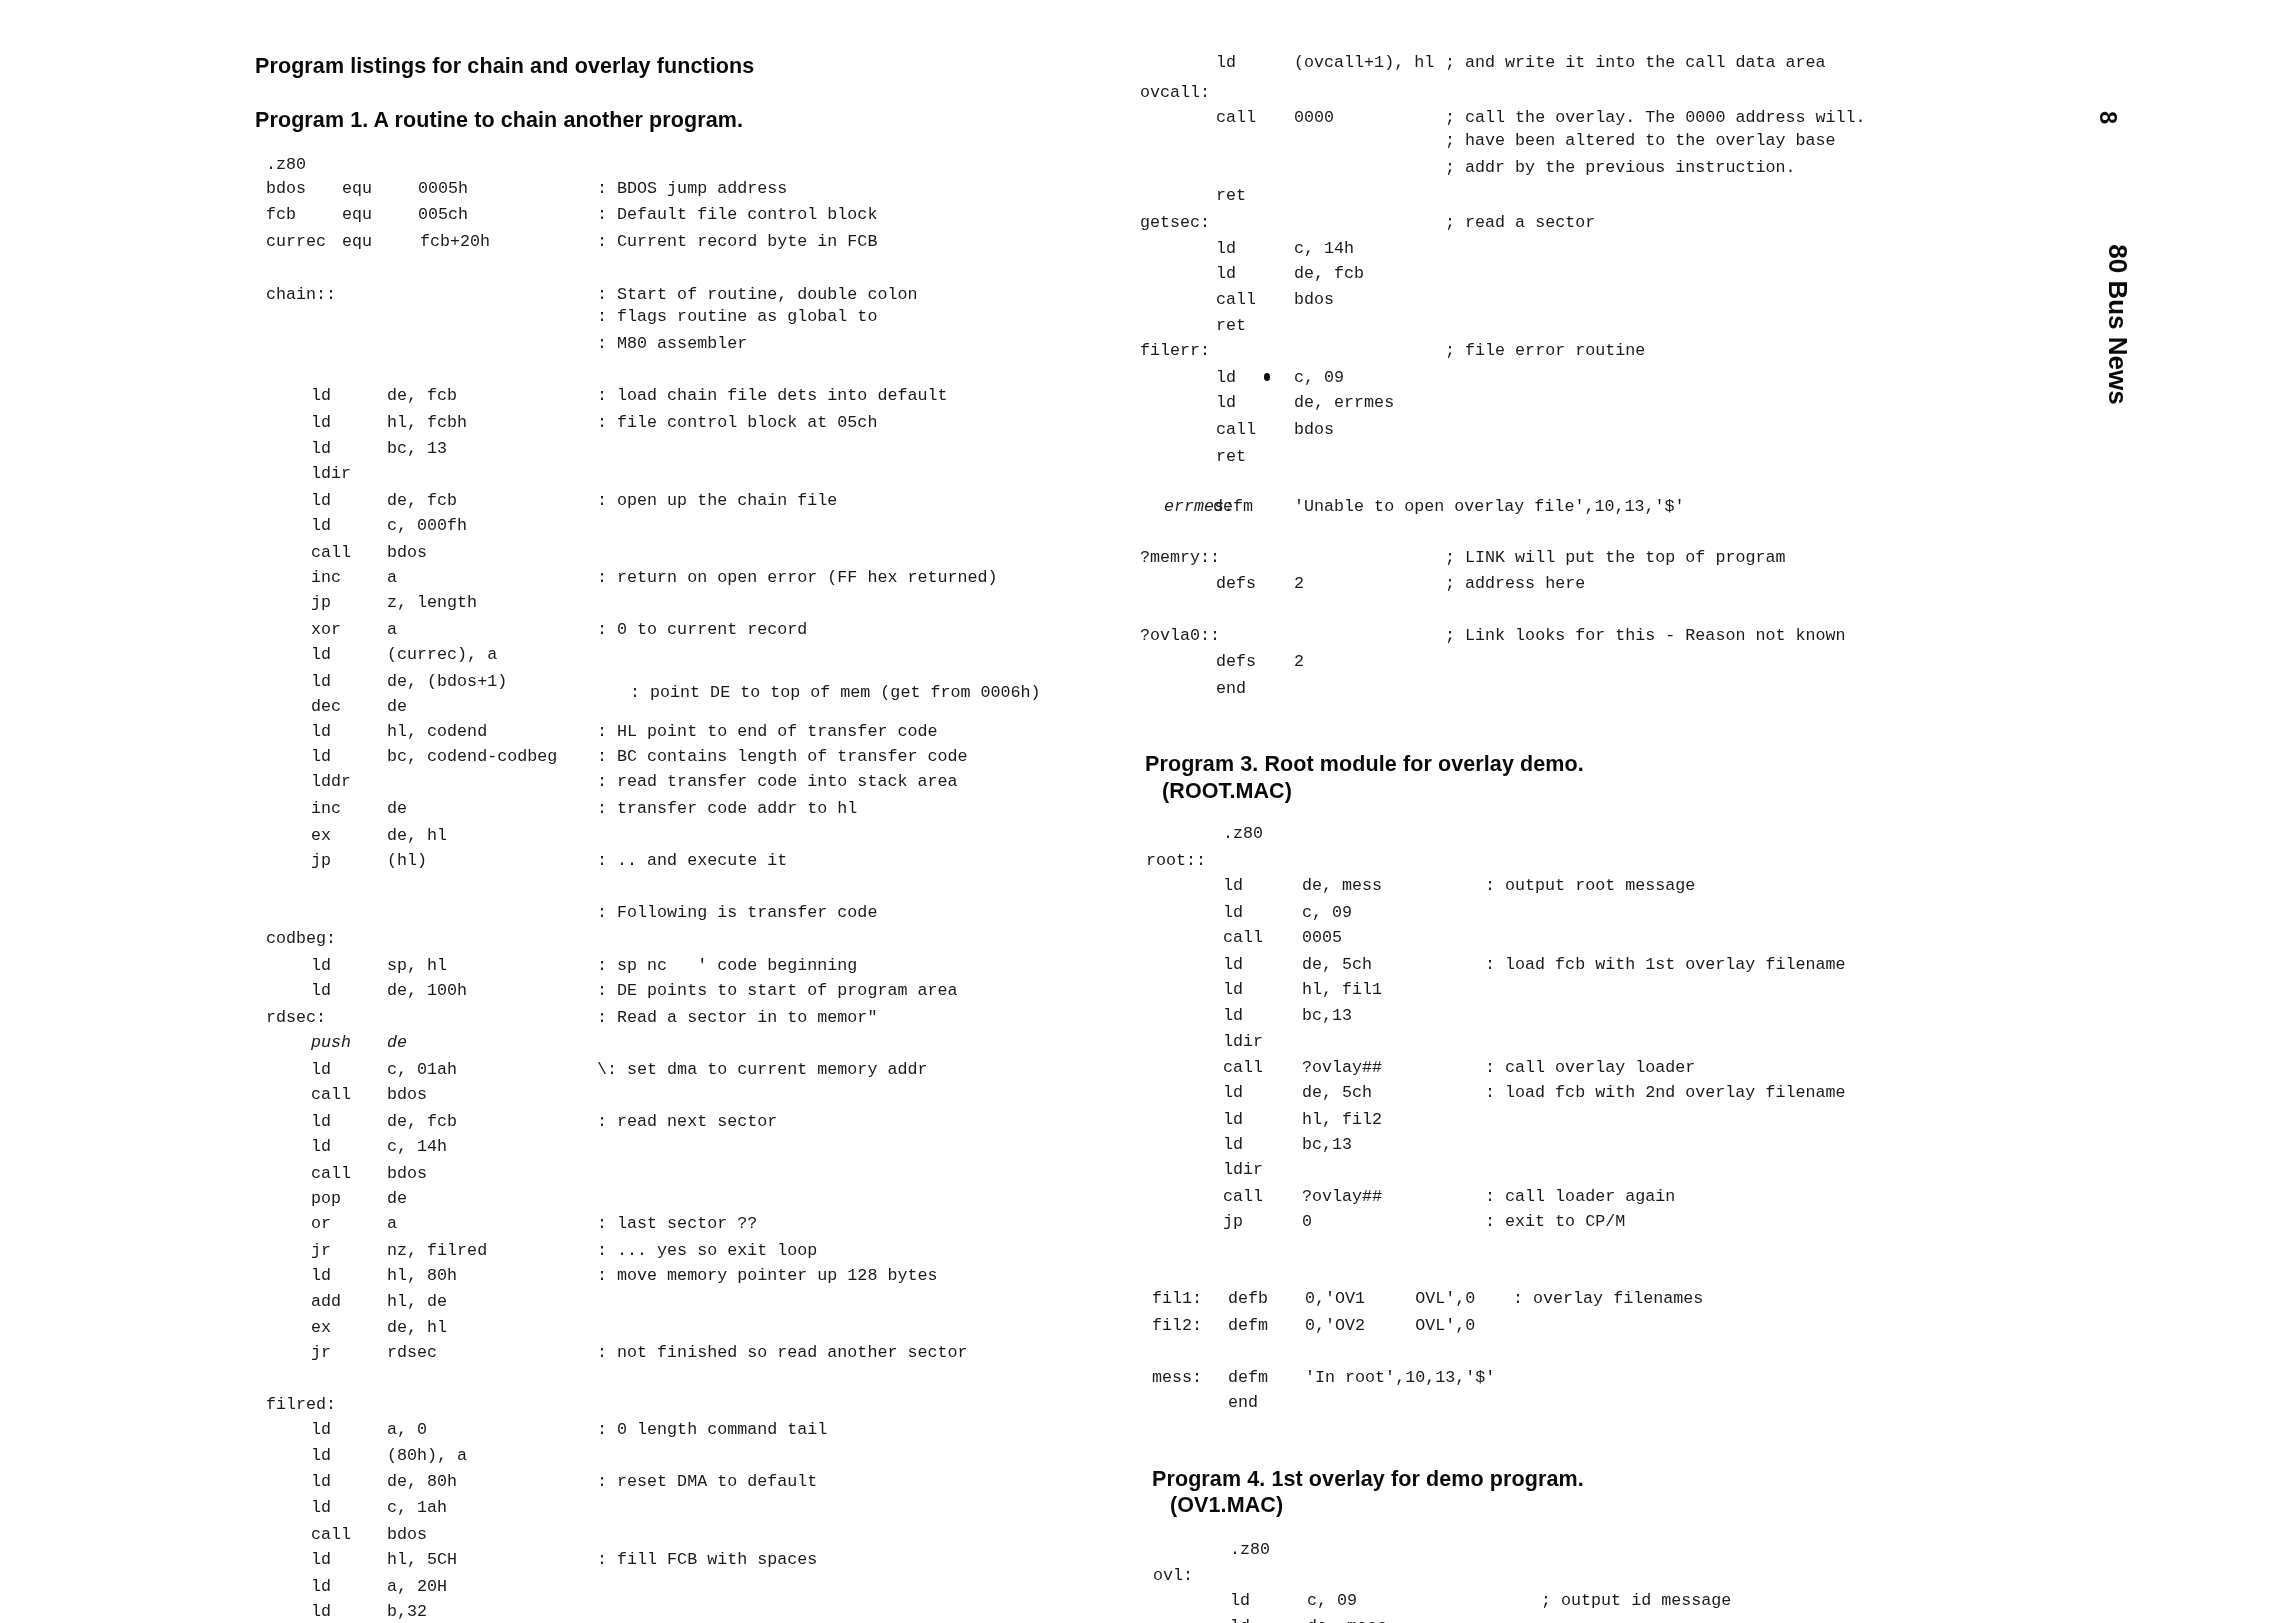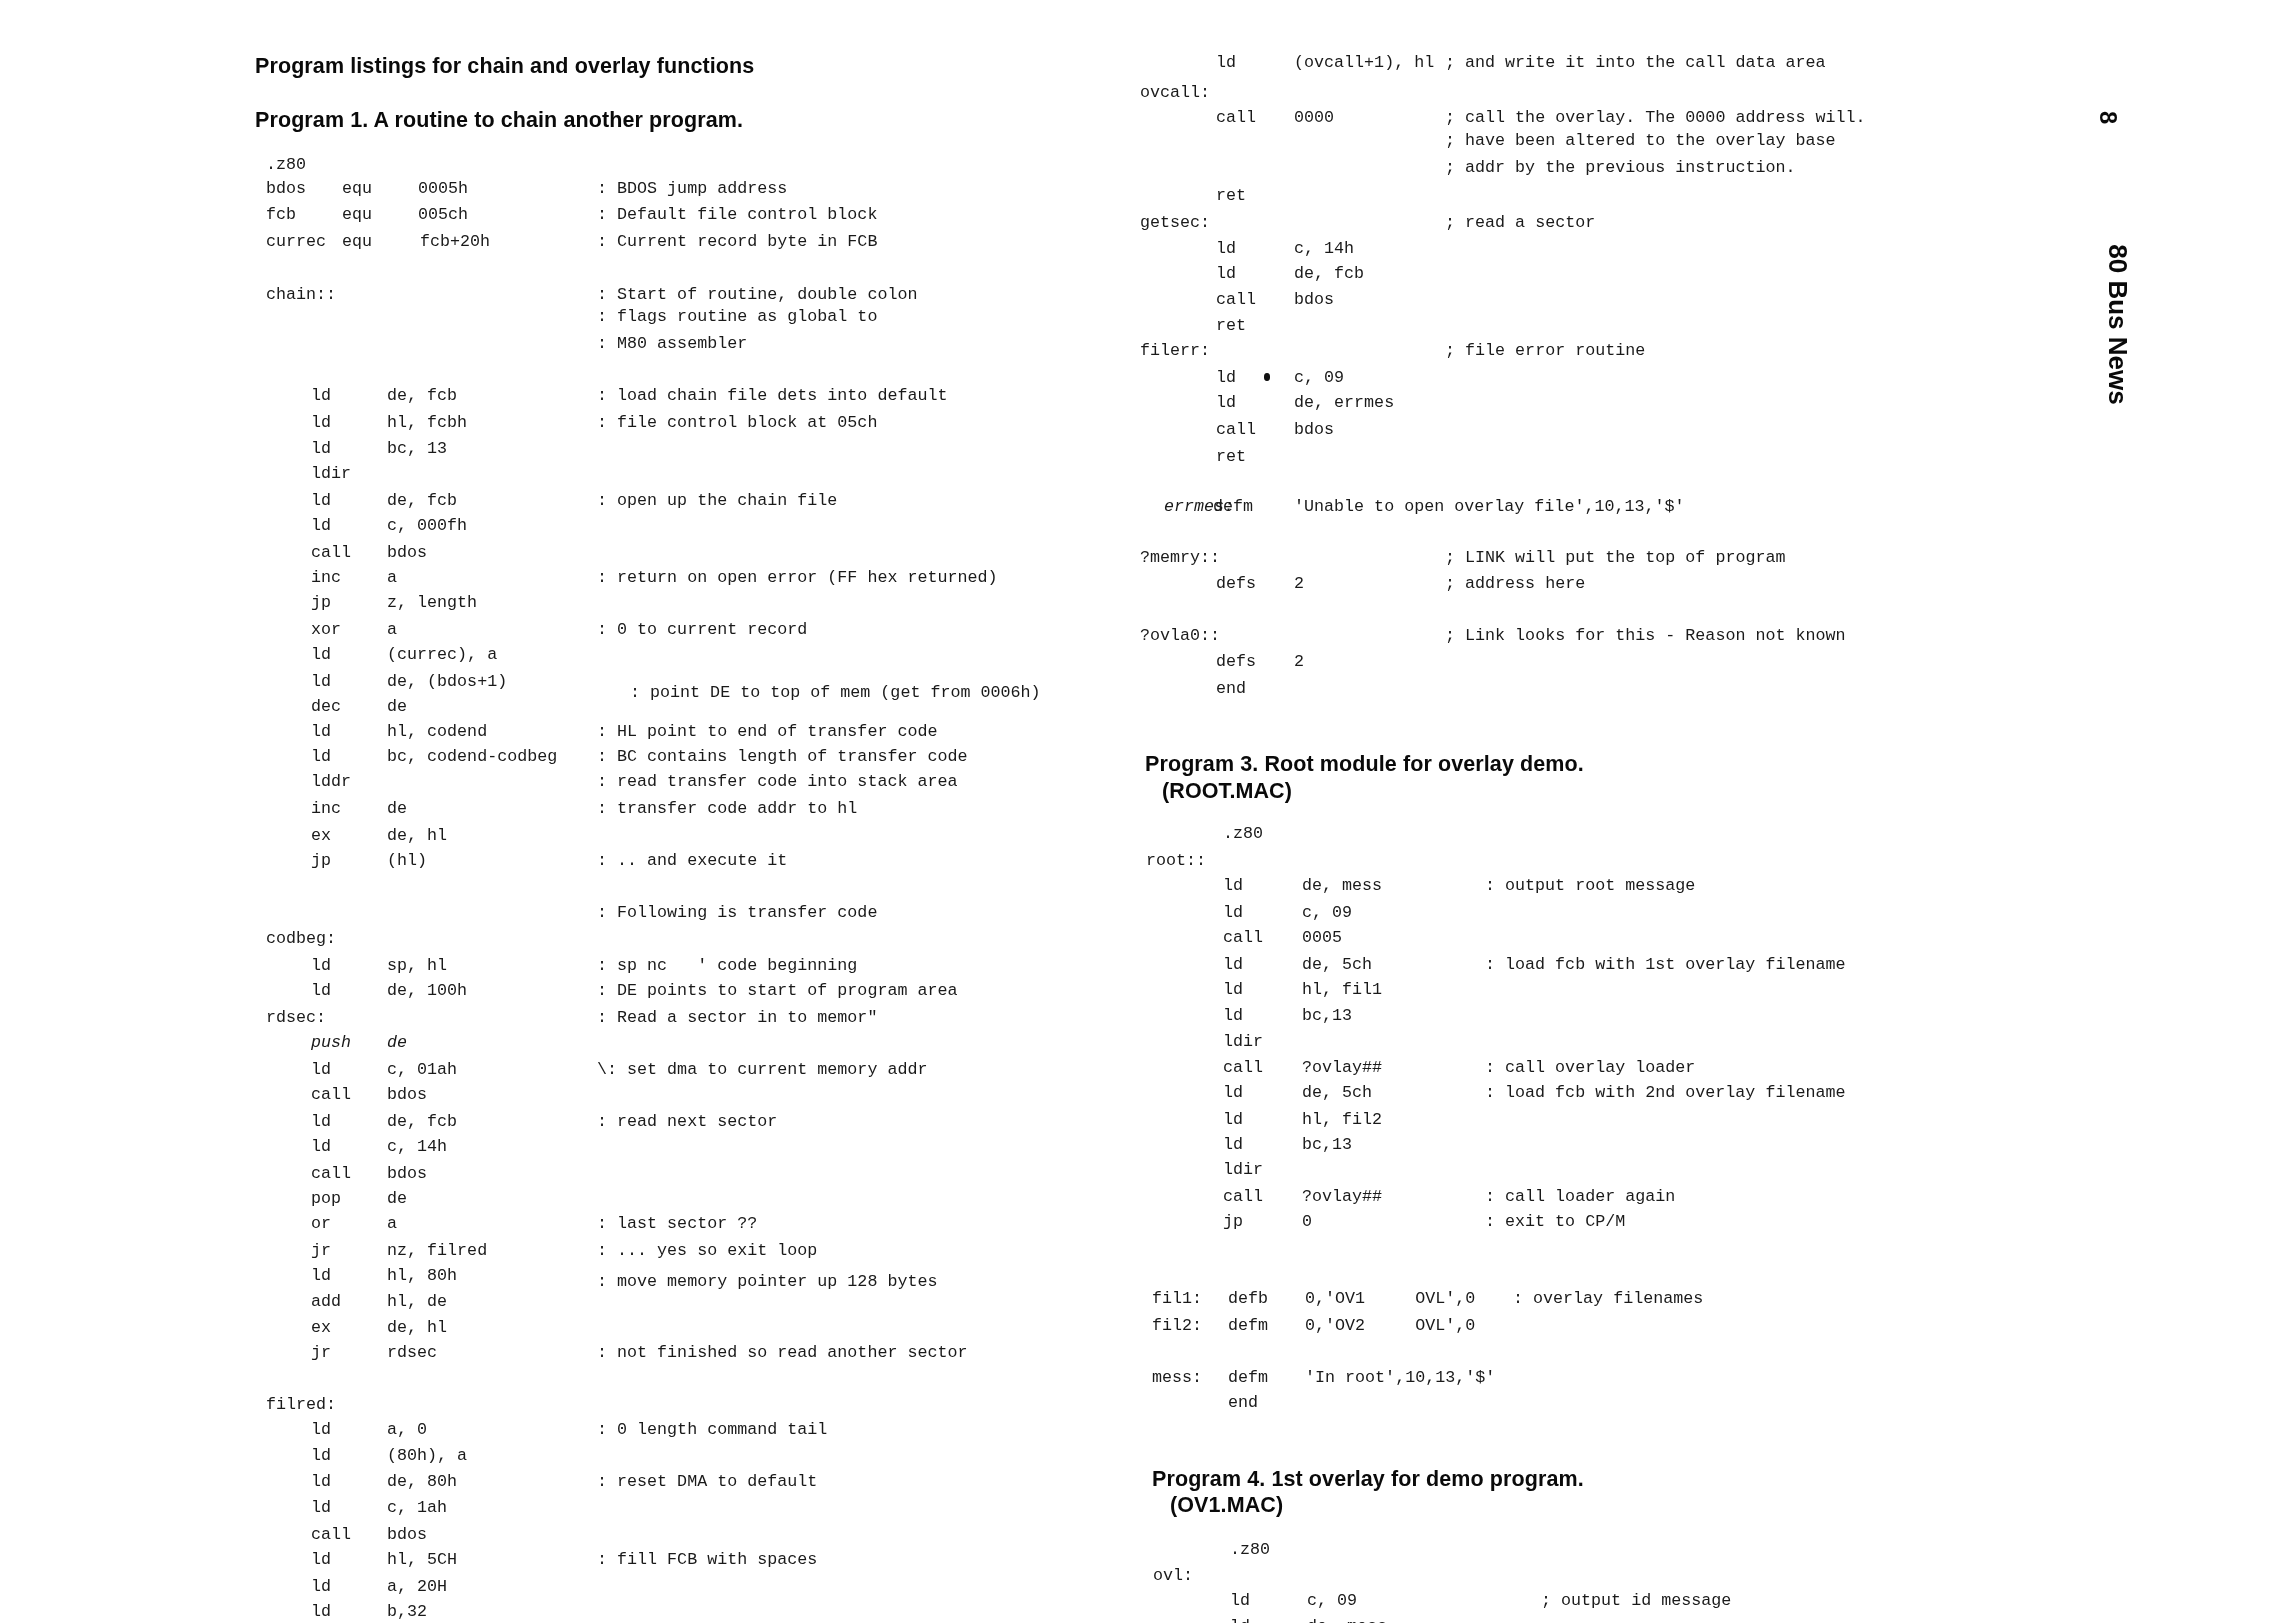--- a/index.html
+++ b/index.html
@@ -55,21 +55,21 @@
       <div class="line" style="top: 1008px; left: 0px; width: 2295px;"><span style="left: 266px;">rdsec:</span><span style="left: 311px;"></span><span style="left: 387px;"></span><span style="left: 597px;">: Read a sector in to memor"</span></div>
       <div class="line" style="top: 1033px; left: 0px; width: 2295px; font-style: italic;"><span style="left: 266px;"></span><span style="left: 311px;">push</span><span style="left: 387px;">de</span><span style="left: 597px;"></span></div>
       <div class="line" style="top: 1060px; left: 0px; width: 2295px;"><span style="left: 266px;"></span><span style="left: 311px;">ld</span><span style="left: 387px;">c, 01ah</span><span style="left: 597px;">\: set dma to current memory addr</span></div>
       <div class="line" style="top: 1085px; left: 0px; width: 2295px;"><span style="left: 266px;"></span><span style="left: 311px;">call</span><span style="left: 387px;">bdos</span><span style="left: 597px;"></span></div>
       <div class="line" style="top: 1112px; left: 0px; width: 2295px;"><span style="left: 266px;"></span><span style="left: 311px;">ld</span><span style="left: 387px;">de, fcb</span><span style="left: 597px;">: read next sector</span></div>
       <div class="line" style="top: 1137px; left: 0px; width: 2295px;"><span style="left: 266px;"></span><span style="left: 311px;">ld</span><span style="left: 387px;">c, 14h</span><span style="left: 597px;"></span></div>
       <div class="line" style="top: 1164px; left: 0px; width: 2295px;"><span style="left: 266px;"></span><span style="left: 311px;">call</span><span style="left: 387px;">bdos</span><span style="left: 597px;"></span></div>
       <div class="line" style="top: 1189px; left: 0px; width: 2295px;"><span style="left: 266px;"></span><span style="left: 311px;">pop</span><span style="left: 387px;">de</span><span style="left: 597px;"></span></div>
       <div class="line" style="top: 1214px; left: 0px; width: 2295px;"><span style="left: 266px;"></span><span style="left: 311px;">or</span><span style="left: 387px;">a</span><span style="left: 597px;">: last sector ??</span></div>
       <div class="line" style="top: 1241px; left: 0px; width: 2295px;"><span style="left: 266px;"></span><span style="left: 311px;">jr</span><span style="left: 387px;">nz, filred</span><span style="left: 597px;">: ... yes so exit loop</span></div>
-      <div class="line" style="top: 1266px; left: 0px; width: 2295px;"><span style="left: 266px;"></span><span style="left: 311px;">ld</span><span style="left: 387px;">hl, 80h</span><span style="left: 597px; margin-top: 6px;">: move memory pointer up 128 bytes</span></div>
+      <div class="line" style="top: 1266px; left: 0px; width: 2295px;"><span style="left: 266px;"></span><span style="left: 311px;">ld</span><span style="left: 387px;">hl, 80h</span><span style="left: 597px;">: move memory pointer up 128 bytes</span></div>
       <div class="line" style="top: 1292px; left: 0px; width: 2295px;"><span style="left: 266px;"></span><span style="left: 311px;">add</span><span style="left: 387px;">hl, de</span><span style="left: 597px;"></span></div>
       <div class="line" style="top: 1318px; left: 0px; width: 2295px;"><span style="left: 266px;"></span><span style="left: 311px;">ex</span><span style="left: 387px;">de, hl</span><span style="left: 597px;"></span></div>
       <div class="line" style="top: 1343px; left: 0px; width: 2295px;"><span style="left: 266px;"></span><span style="left: 311px;">jr</span><span style="left: 387px;">rdsec</span><span style="left: 597px;">: not finished so read another sector</span></div>
       <div class="line" style="top: 1395px; left: 0px; width: 2295px;"><span style="left: 266px;">filred:</span><span style="left: 311px;"></span><span style="left: 387px;"></span><span style="left: 597px;"></span></div>
       <div class="line" style="top: 1420px; left: 0px; width: 2295px;"><span style="left: 266px;"></span><span style="left: 311px;">ld</span><span style="left: 387px;">a, 0</span><span style="left: 597px;">: 0 length command tail</span></div>
       <div class="line" style="top: 1446px; left: 0px; width: 2295px;"><span style="left: 266px;"></span><span style="left: 311px;">ld</span><span style="left: 387px;">(80h), a</span><span style="left: 597px;"></span></div>
       <div class="line" style="top: 1472px; left: 0px; width: 2295px;"><span style="left: 266px;"></span><span style="left: 311px;">ld</span><span style="left: 387px;">de, 80h</span><span style="left: 597px;">: reset DMA to default</span></div>
       <div class="line" style="top: 1498px; left: 0px; width: 2295px;"><span style="left: 266px;"></span><span style="left: 311px;">ld</span><span style="left: 387px;">c, 1ah</span><span style="left: 597px;"></span></div>
       <div class="line" style="top: 1525px; left: 0px; width: 2295px;"><span style="left: 266px;"></span><span style="left: 311px;">call</span><span style="left: 387px;">bdos</span><span style="left: 597px;"></span></div>
       <div class="line" style="top: 1550px; left: 0px; width: 2295px;"><span style="left: 266px;"></span><span style="left: 311px;">ld</span><span style="left: 387px;">hl, 5CH</span><span style="left: 597px;">: fill FCB with spaces</span></div>

